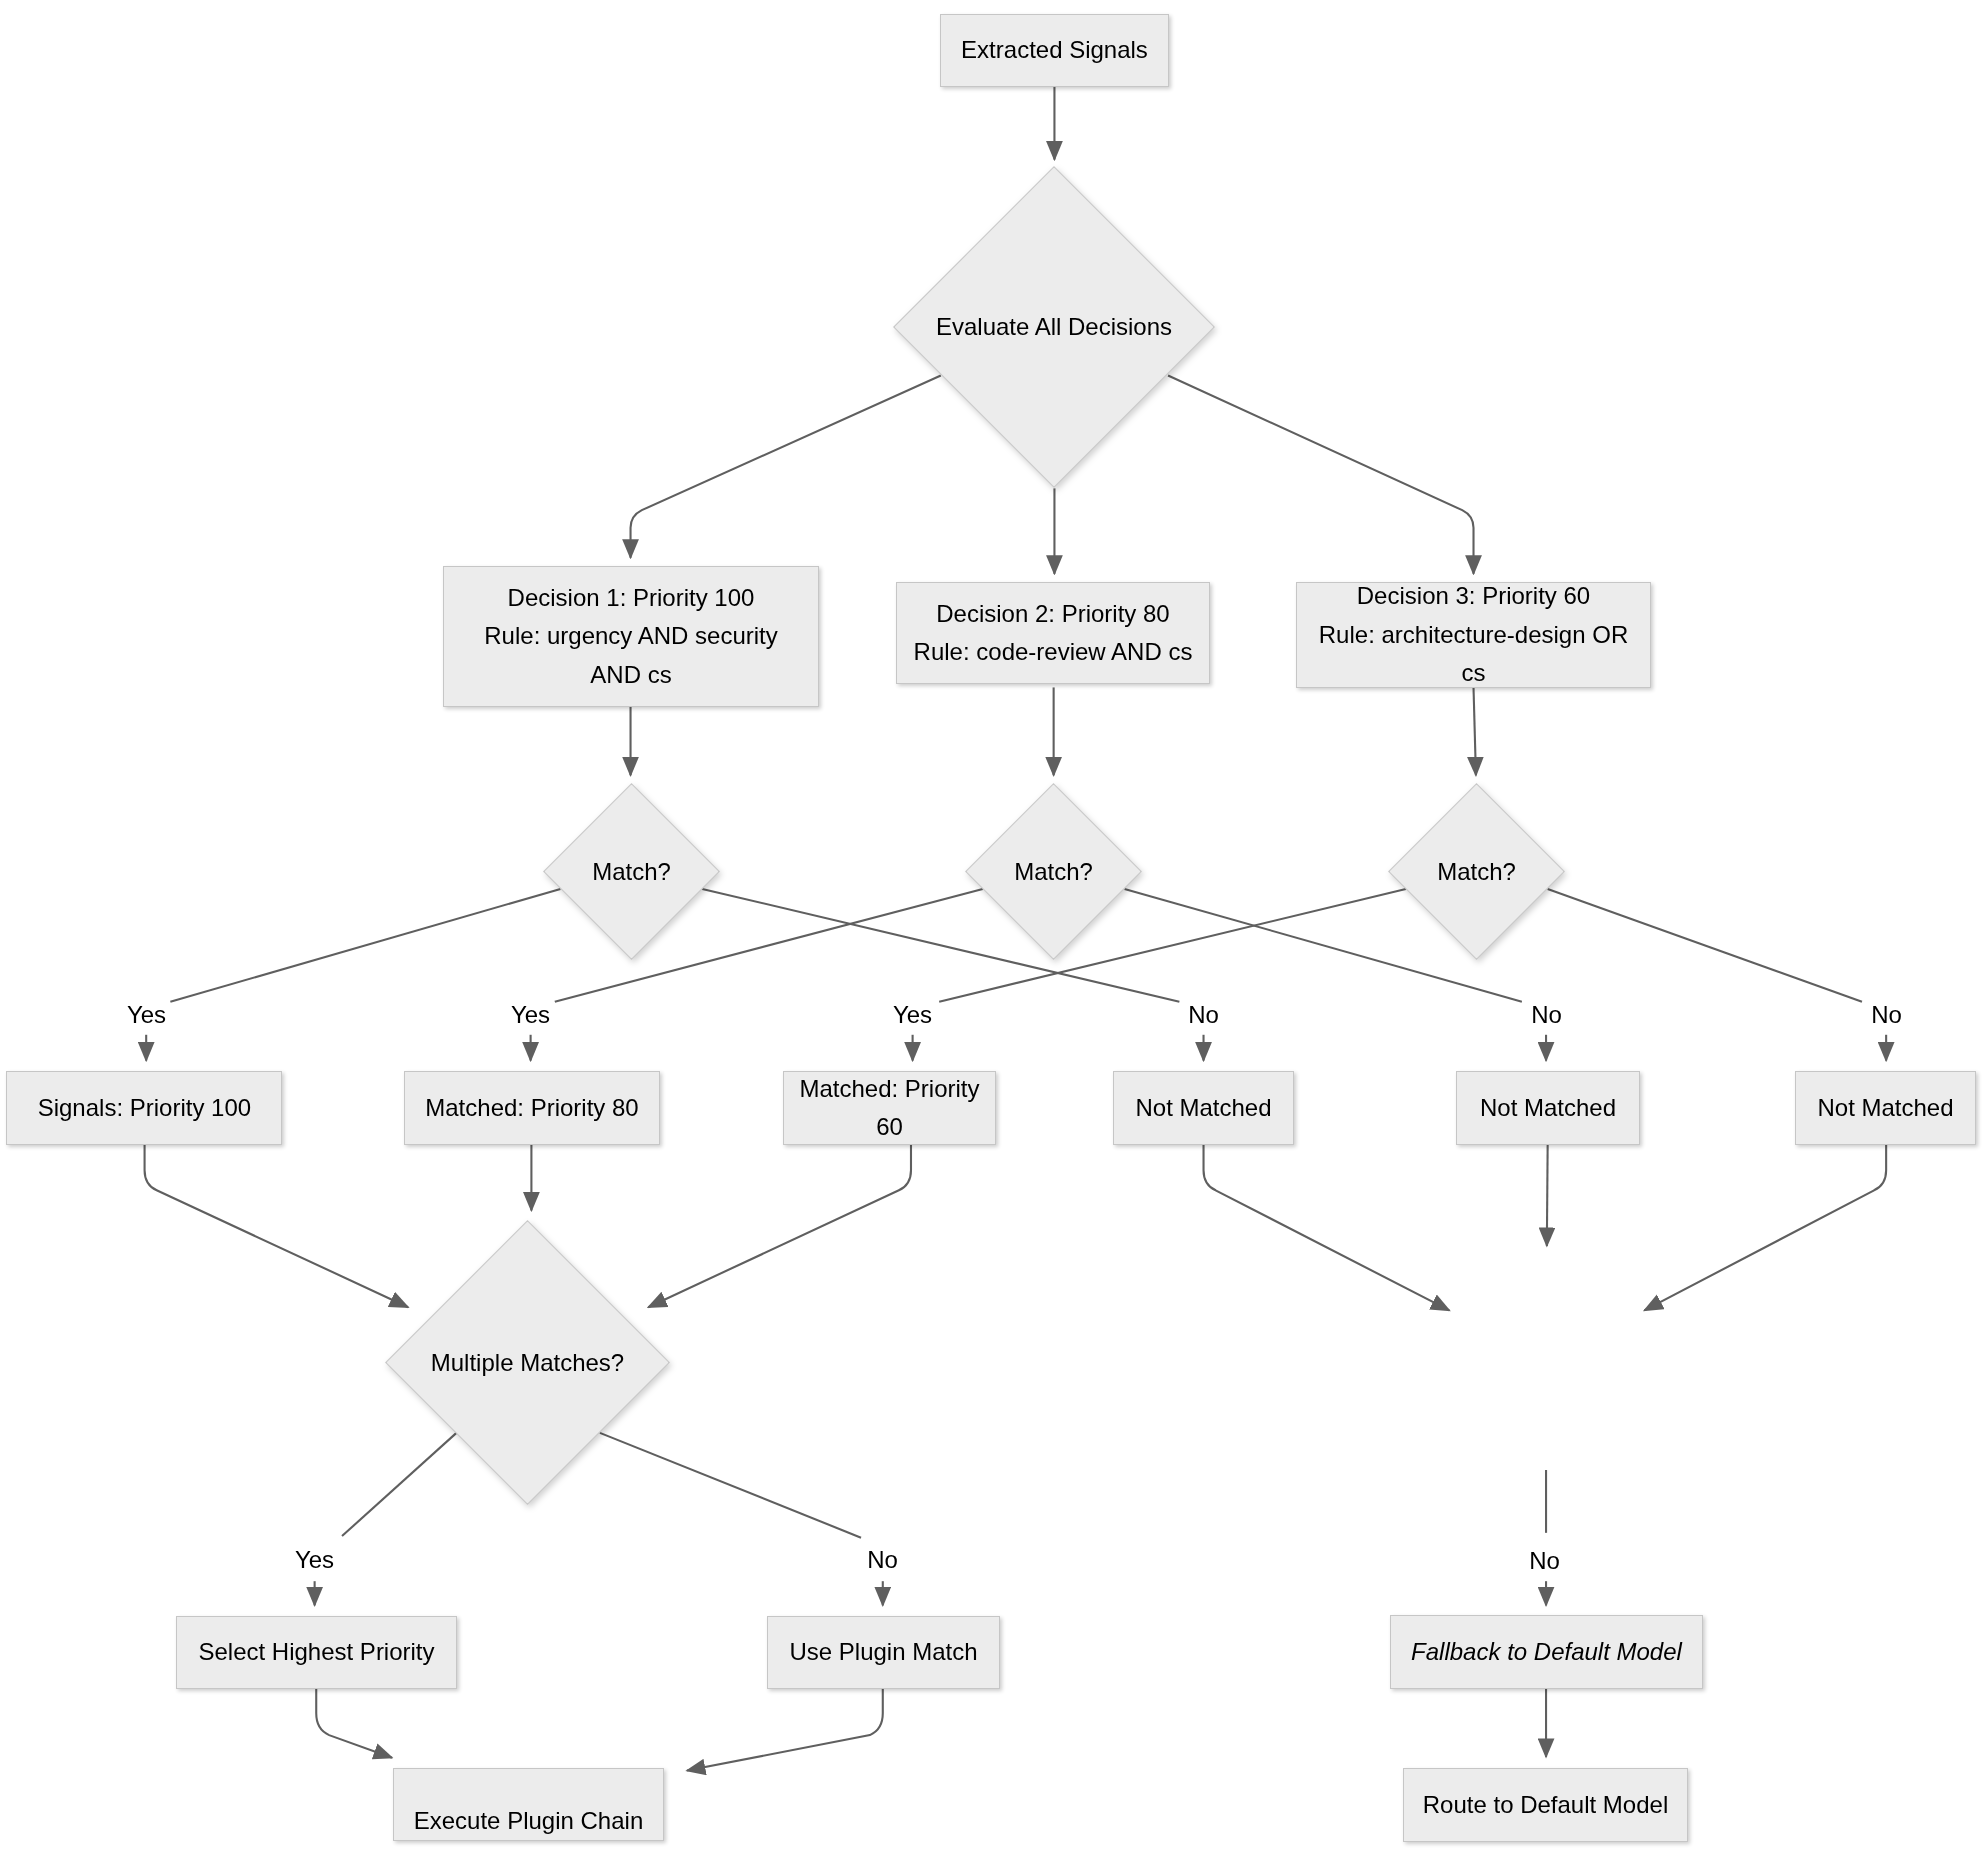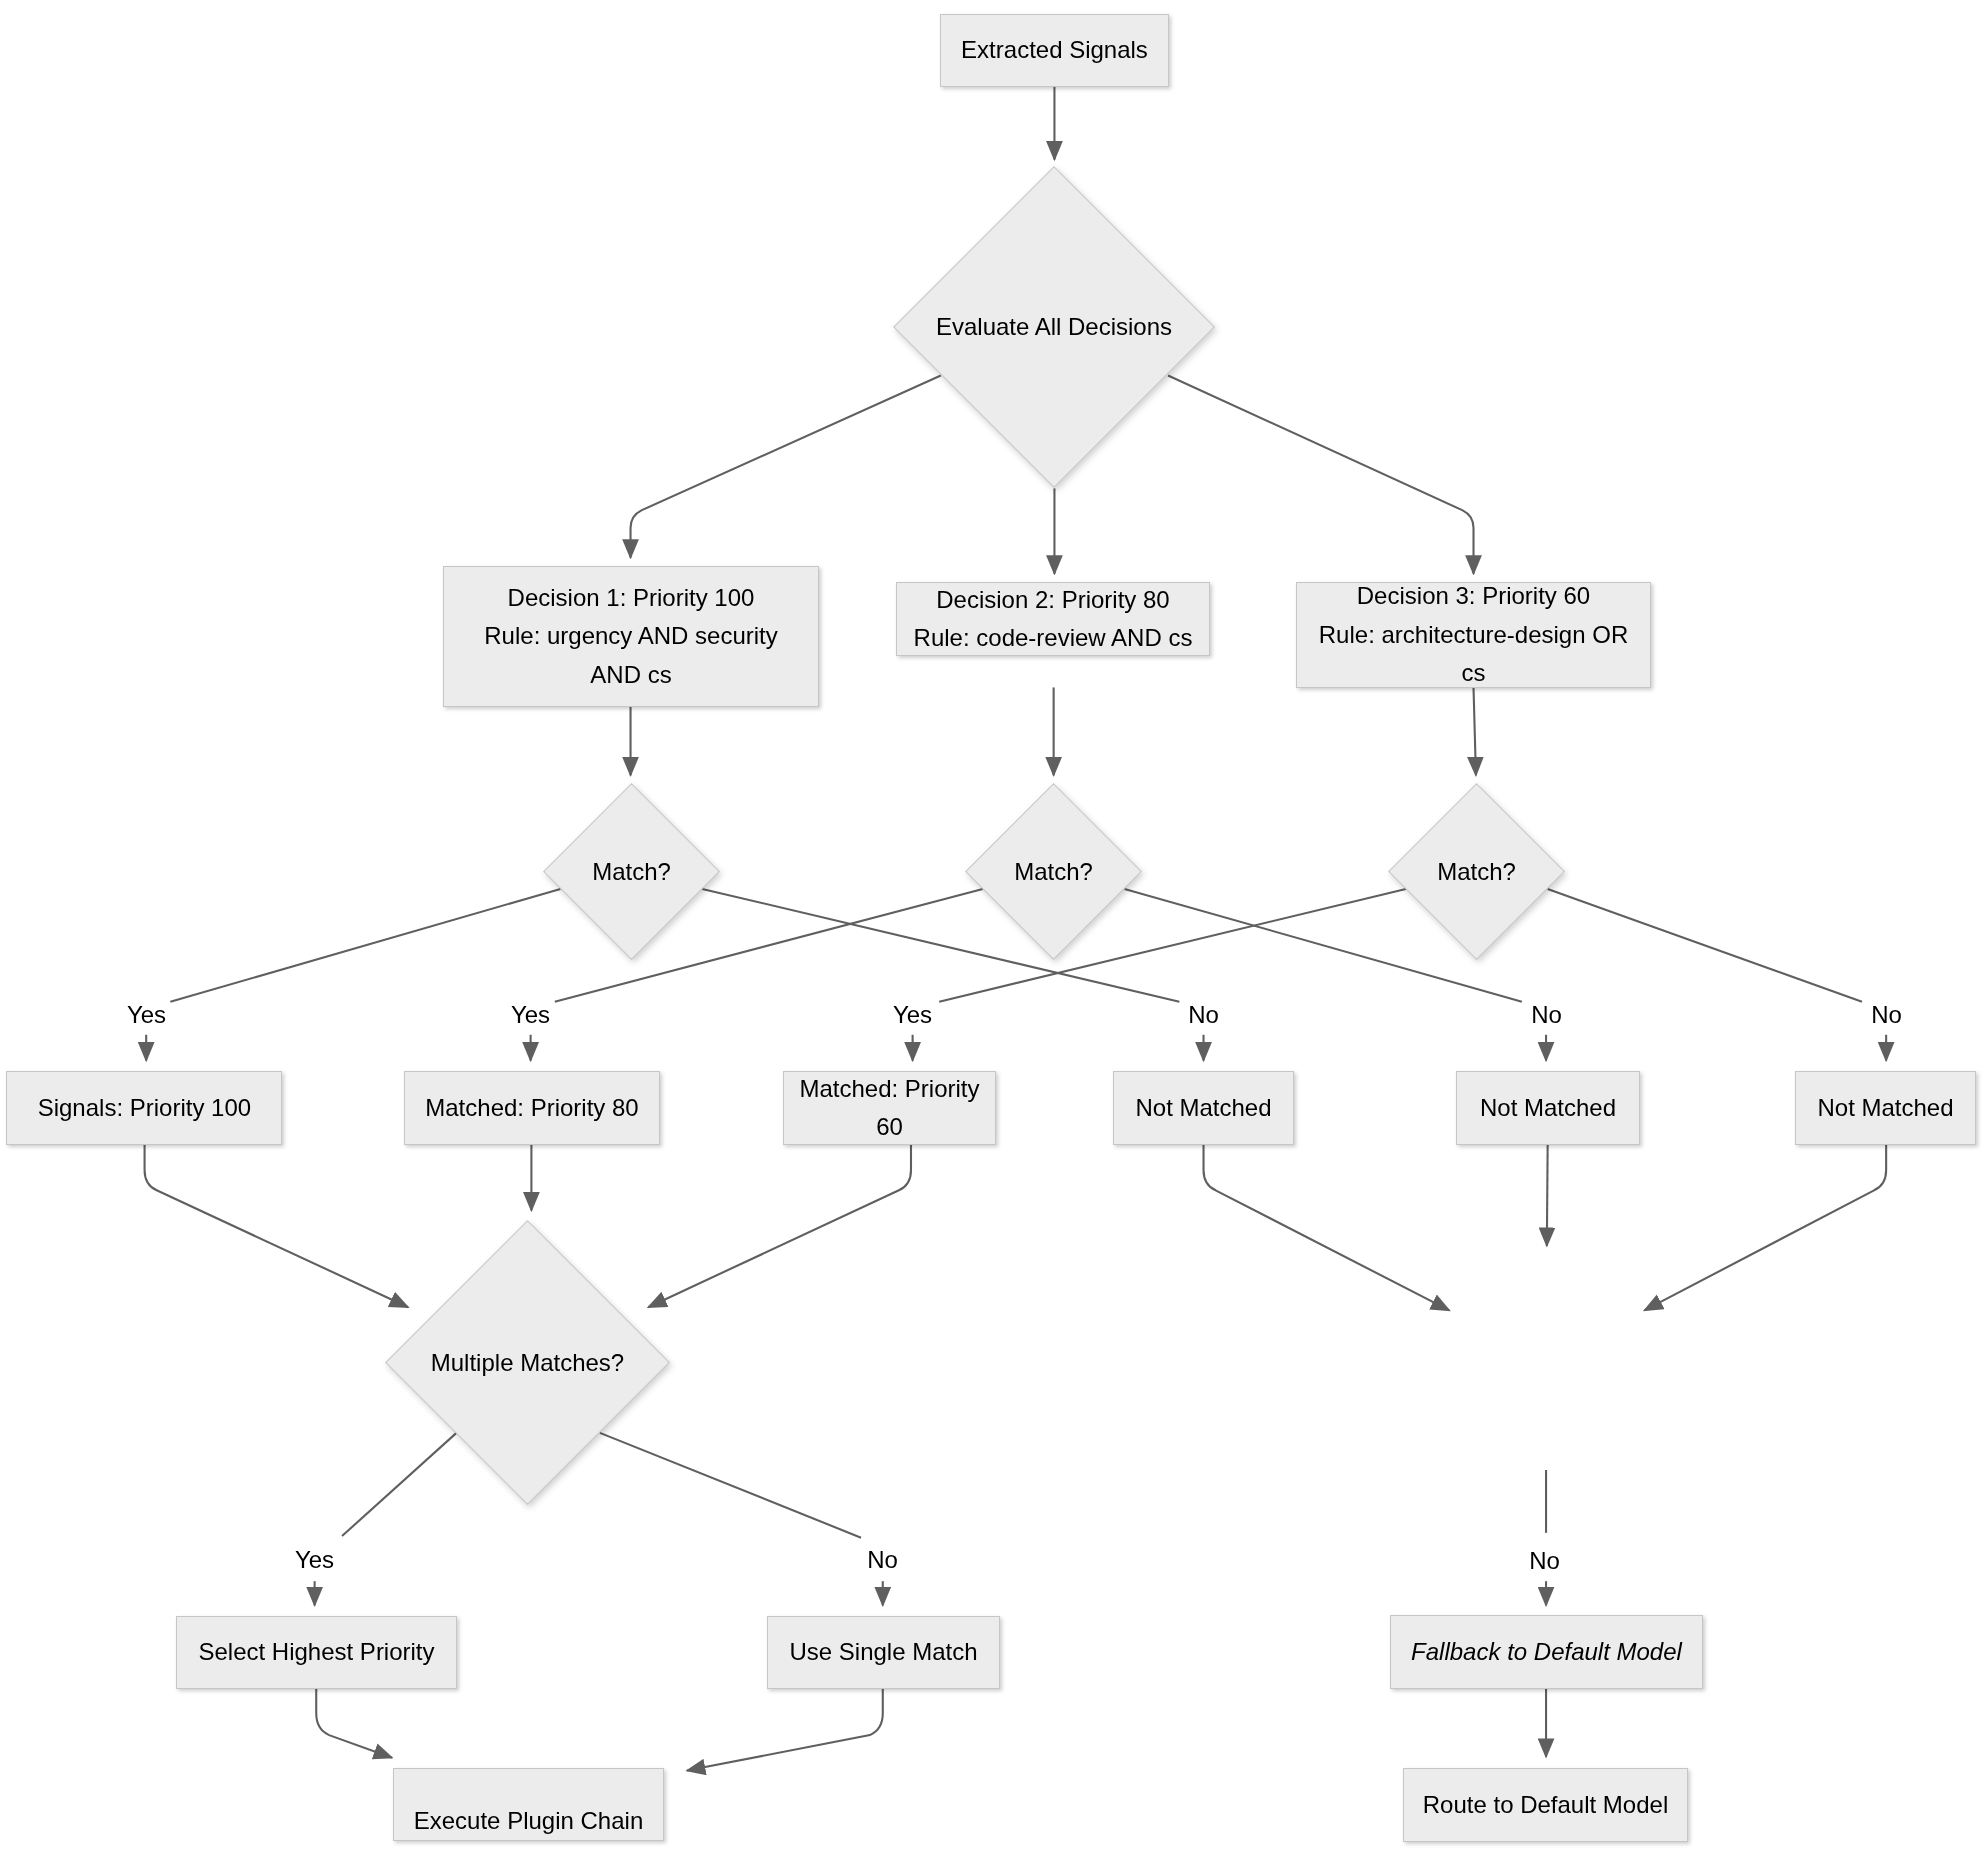--- a/index.html
+++ b/index.html
@@ -113,21 +113,21 @@
 
   <div class="rnode" style="left:940px;top:13.7px;width:229px;height:73px;">
     <span class="lbl">Extracted Signals</span>
   </div>
 
   <div class="rnode" style="left:443px;top:566px;width:376px;height:141px;">
     <span class="lbl">Decision 1: Priority 100
 Rule: urgency AND security
 AND cs</span>
   </div>
-  <div class="rnode" style="left:896px;top:582px;width:314px;height:74px;">
+  <div class="rnode" style="left:896px;top:582px;width:314px;height:102px;">
     <span class="lbl">Decision 2: Priority 80
 Rule: code-review AND cs</span>
   </div>
   <div class="rnode" style="left:1296px;top:582px;width:355px;height:106px;">
     <span class="lbl">Decision 3: Priority 60
 Rule: architecture-design OR cs</span>
   </div>
 
   <div class="rnode" style="left:6.4px;top:1071px;width:276px;height:74px;">
     <span class="lbl">Signals: Priority 100</span>
@@ -145,21 +145,21 @@
     <span class="lbl">Not Matched</span>
   </div>
   <div class="rnode" style="left:1795px;top:1071px;width:181px;height:74px;">
     <span class="lbl">Not Matched</span>
   </div>
 
   <div class="rnode" style="left:176px;top:1616px;width:281px;height:73px;">
     <span class="lbl">Select Highest Priority</span>
   </div>
   <div class="rnode" style="left:767px;top:1616px;width:233px;height:73px;">
-    <span class="lbl">Use Single Match</span>
+    <span class="lbl">Use Plugin Match</span>
   </div>
   <div class="rnode" style="left:1390px;top:1615px;width:313px;height:74px;font-style:italic;">
     <span class="lbl">Fallback to Default Model</span>
   </div>
 
   <div class="rnode" style="left:393px;top:1768px;width:271px;height:73px;align-items:flex-end;">
     <span class="lbl">Execute Plugin Chain</span>
   </div>
   <div class="rnode" style="left:1403px;top:1768px;width:285px;height:74px;">
     <span class="lbl">Route to Default Model</span>

